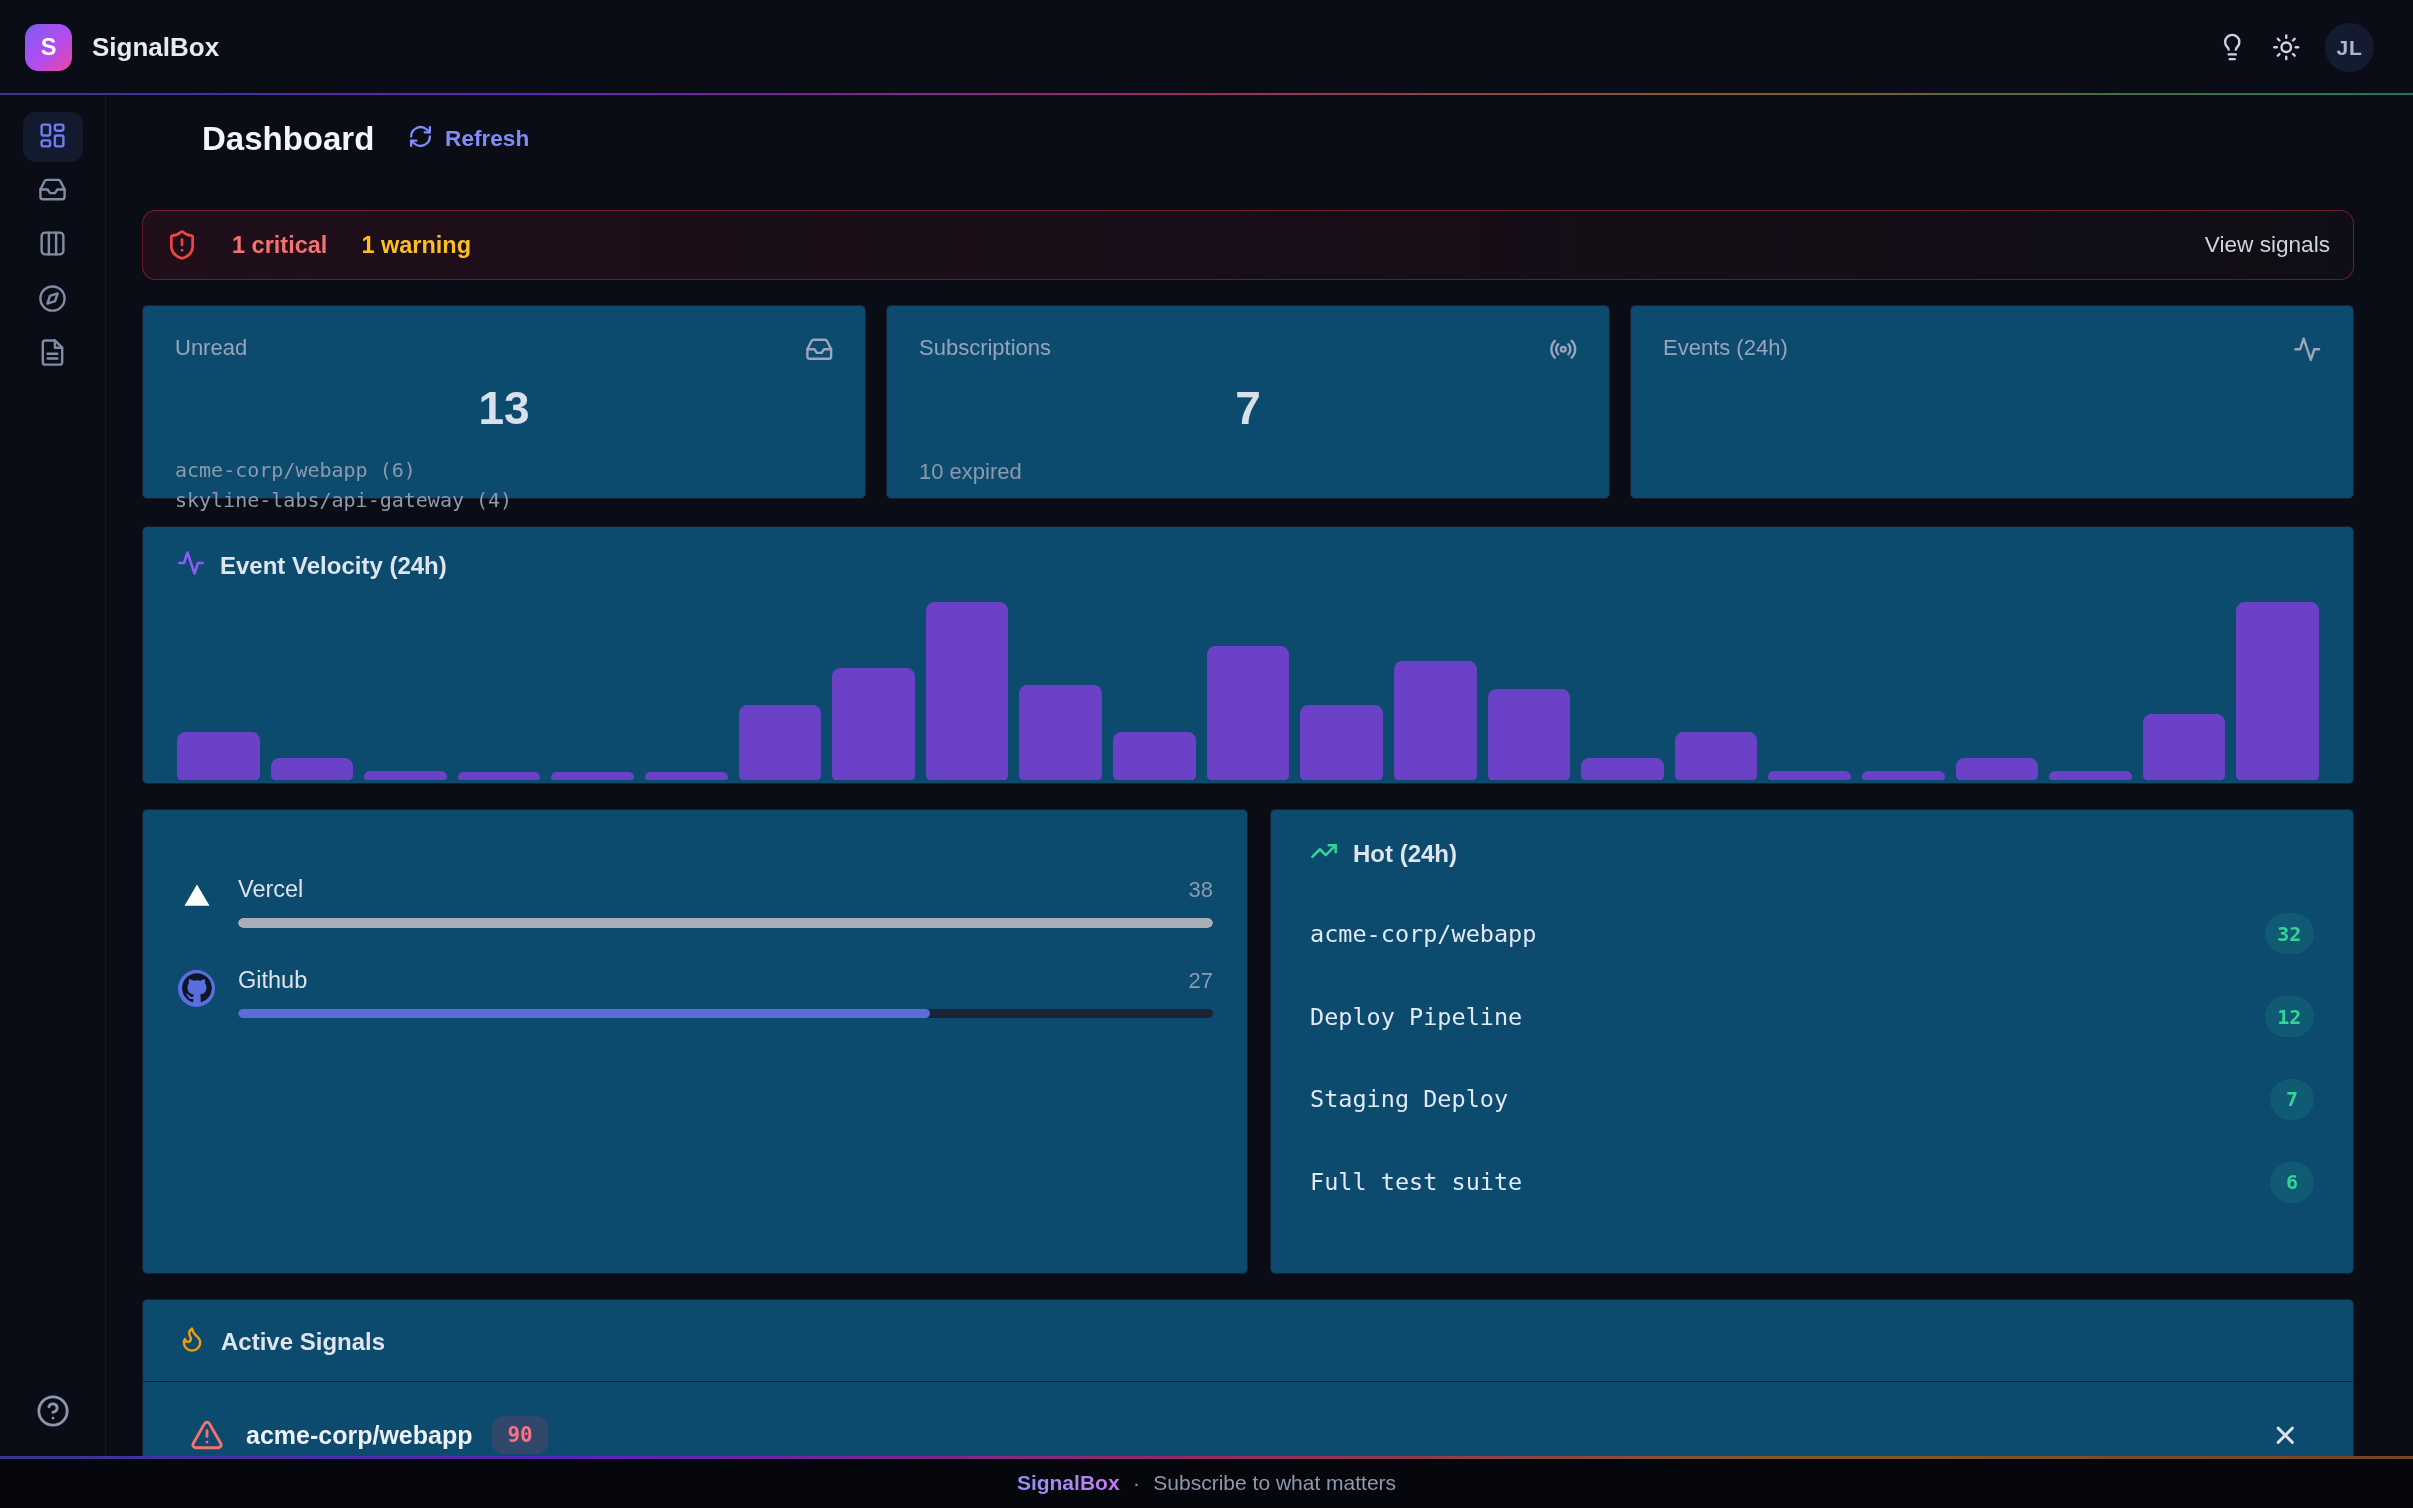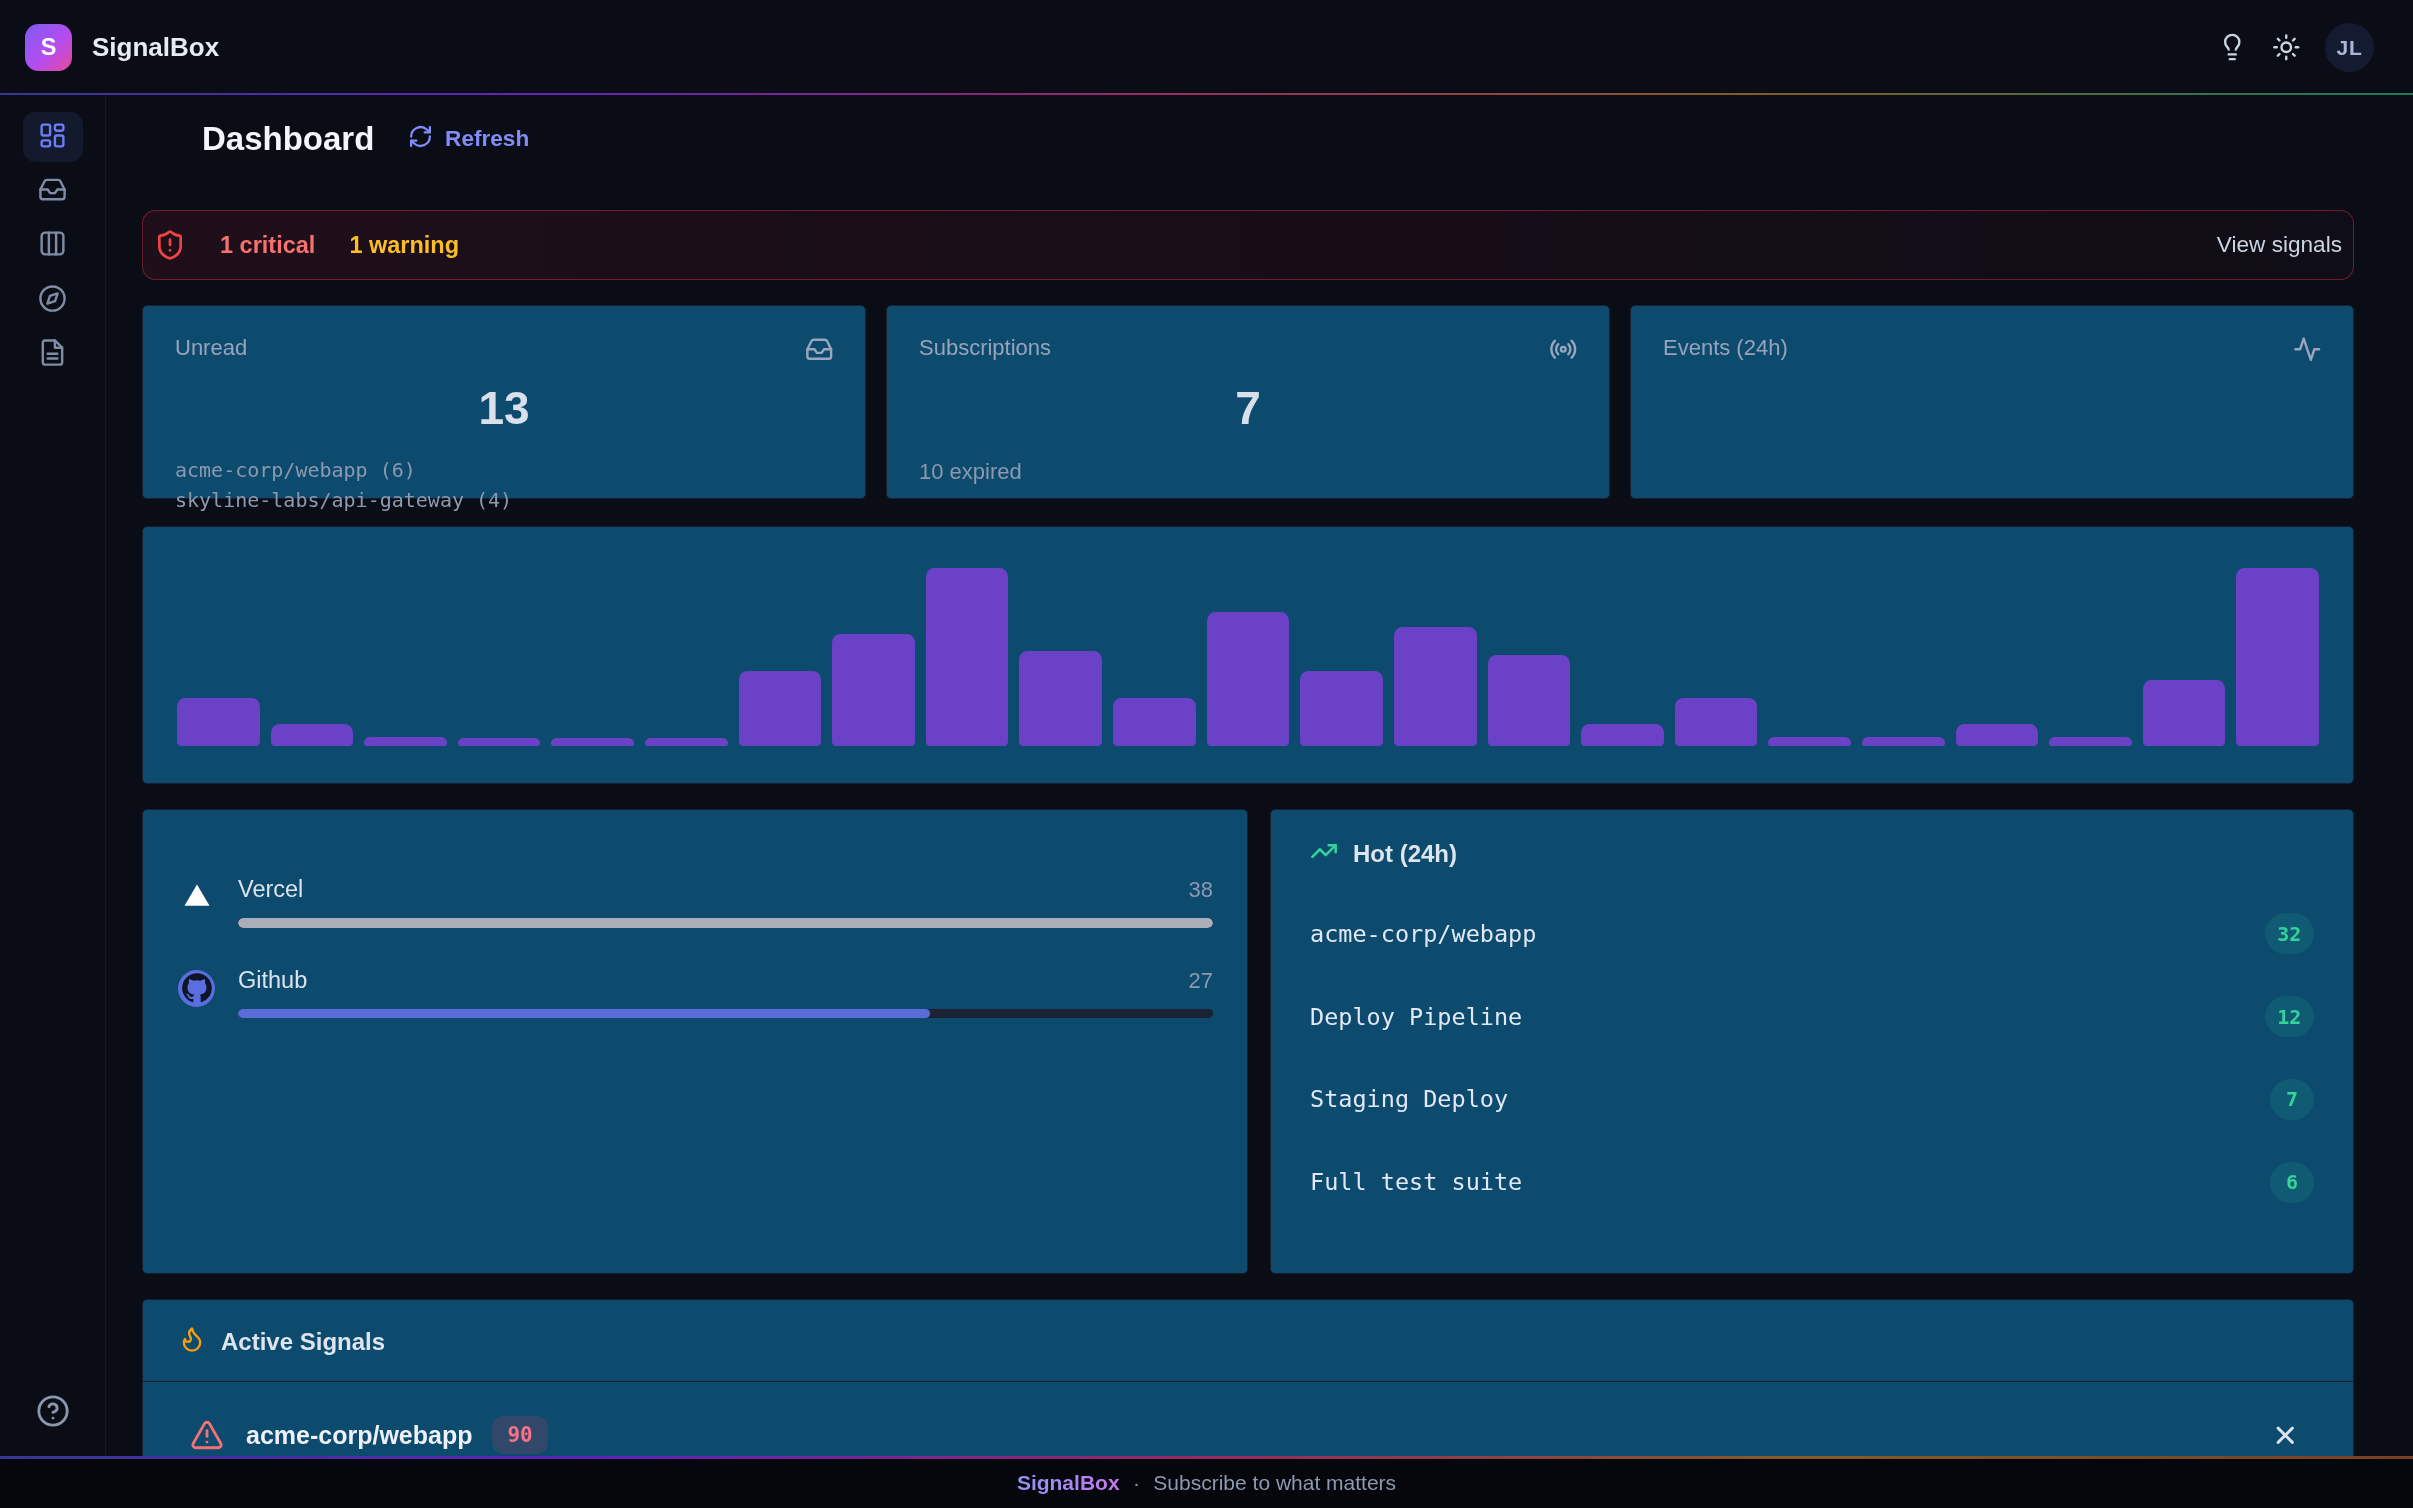--- a/index.html
+++ b/index.html
@@ -57,21 +57,21 @@
   .page-head { display:flex; align-items:center; gap:34px; margin-left:60px; margin-top:3.4px; }
   h1 { font-size:33px; font-weight:700; color:#f3f6fa; }
   .refresh-btn { display:flex; align-items:center; gap:11.7px; color:#818cf8; font-size:22.6px; font-weight:600; cursor:pointer; }
   .refresh-btn svg { width:25px; height:25px; }
 
   
   .banner {
     margin-top:52px; height:70px; border-radius:13.4px;
     border:1.7px solid rgba(225,45,70,.45);
     background:linear-gradient(90deg,rgba(190,30,60,.12),rgba(120,20,45,.05));
-    display:flex; align-items:center; gap:34px; padding:0 11px;
+    display:flex; align-items:center; gap:34px; padding:0 23px;
   }
   .banner .shield { color:#ef4444; display:flex; }
   .banner .shield svg { width:32px; height:32px; }
   .crit-text { color:#f87171; font-size:23.5px; font-weight:700; }
   .warn-text { color:#fbbf24; font-size:23.5px; font-weight:700; }
   .view-signals { margin-left:auto; color:#cbd5e1; font-size:22.6px; cursor:pointer; }
 
   
   .card { background:#0c4a6e; border:1.7px solid #181e30; border-radius:5px; }
   .cards-row { display:flex; gap:20px; margin-top:25px; }
@@ -293,20 +293,26 @@
           <div class="stat-top">
             <span class="stat-label">Events (24h)</span>
             <span class="stat-icon"><svg viewBox="0 0 24 24" fill="none" stroke="currentColor" stroke-width="2" stroke-linecap="round" stroke-linejoin="round" width="28.5" height="28.5">
                 <polyline points="22 12 18 12 15 21 9 3 6 12 2 12"></polyline>
               </svg></span>
           </div>
         </div>
       </div>
 
     <div class="card velocity-card">
+      <div class="sec-head">
+        <span class="icon-activity"><svg viewBox="0 0 24 24" fill="none" stroke="currentColor" stroke-width="2.2" stroke-linecap="round" stroke-linejoin="round" width="28" height="28">
+              <polyline points="22 12 18 12 15 21 9 3 6 12 2 12"></polyline>
+            </svg></span>
+        <span>Event Velocity (24h)</span>
+      </div>
       <div class="bars">
           <div class="bar" style="height: 27%; background: rgb(107, 66, 199);"></div>
           <div class="bar" style="height: 12%; background: rgb(107, 66, 199);"></div>
           <div class="bar" style="height: 5%; background: rgb(107, 66, 199);"></div>
           <div class="bar" style="height: 4%; background: rgb(107, 66, 199);"></div>
           <div class="bar" style="height: 4%; background: rgb(107, 66, 199);"></div>
           <div class="bar" style="height: 4%; background: rgb(107, 66, 199);"></div>
           <div class="bar" style="height: 42%; background: rgb(107, 66, 199);"></div>
           <div class="bar" style="height: 63%; background: rgb(107, 66, 199);"></div>
           <div class="bar" style="height: 100%; background: rgb(107, 66, 199);"></div>

